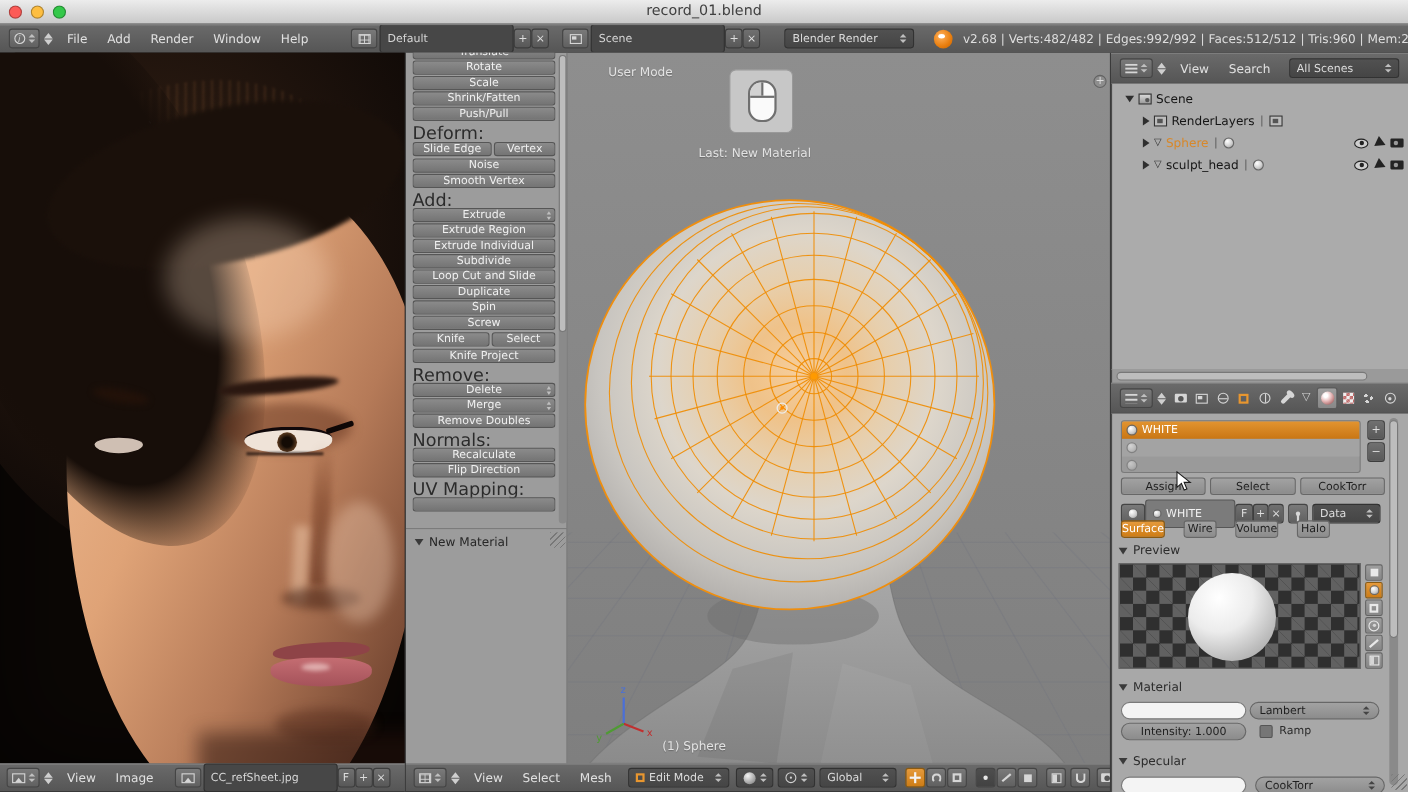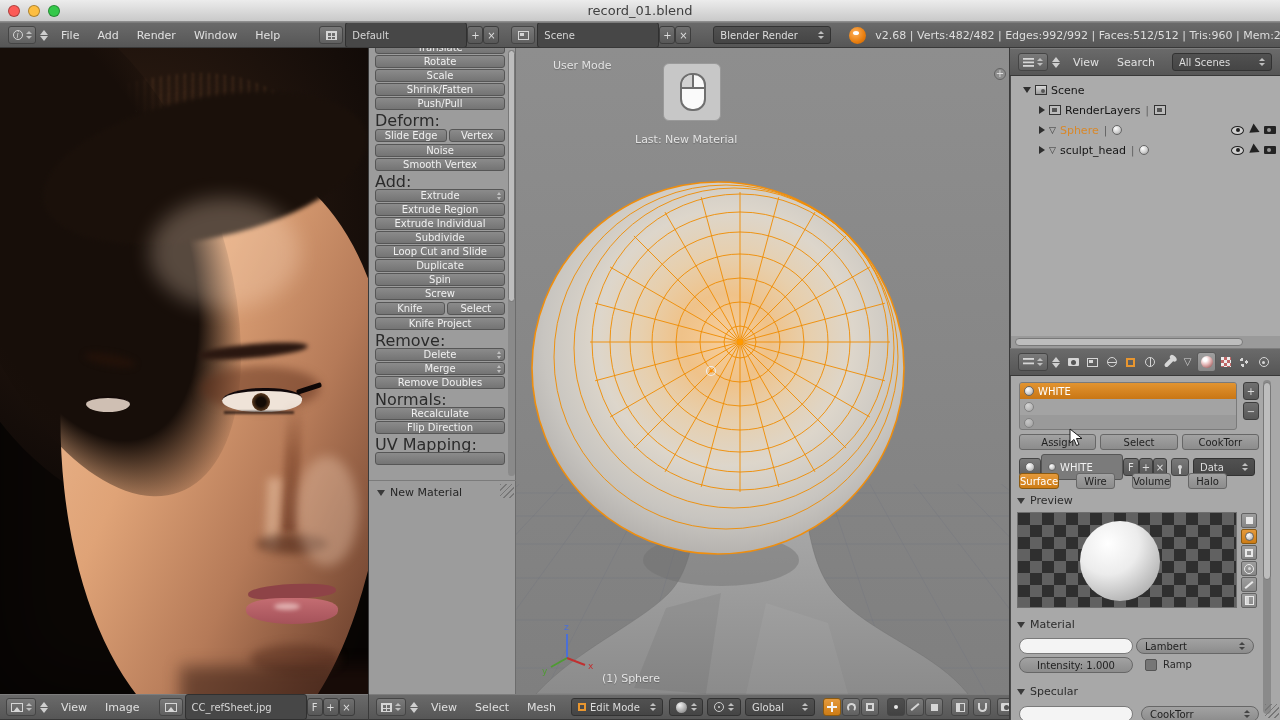--- a/index.html
+++ b/index.html
@@ -728,21 +728,21 @@
       </span>
       <span class="dd" style="width:62px;margin-left:4px">
         <span>Data</span>
         <span class="ud">
             <i class="u"></i>
             <i class="d"></i>
           </span>
       </span>
     </div>
 
-    <div style="position:absolute;left:8px;top:97px;width:208px;display:flex;gap:17px">
+    <div style="position:absolute;left:8px;top:97px;width:190px;display:flex;gap:17px">
       <span class="pbtn orangebtn" style="flex:1">Surface</span>
       <span class="pbtn" style="flex:1">Wire</span>
       <span class="pbtn" style="flex:1">Volume</span>
       <span class="pbtn" style="flex:1">Halo</span>
     </div>
 
     <div class="phead" style="left:6px;top:118px">
       <span class="tri-d" style="margin-left:0"></span>
       <span class="t">Preview</span>
     </div>

